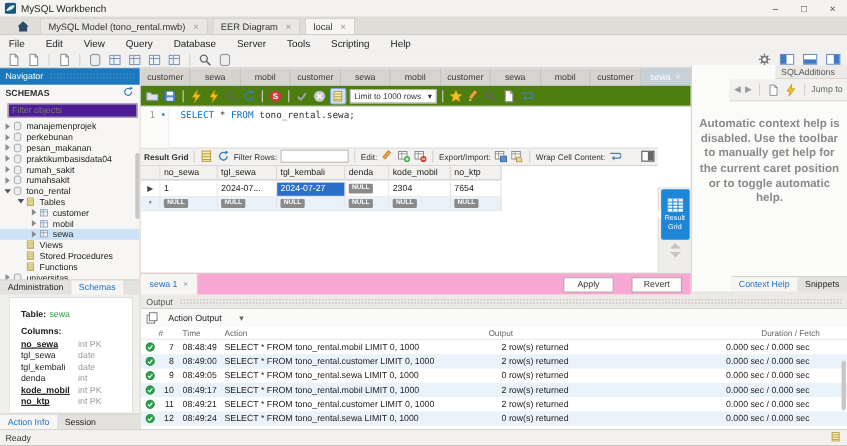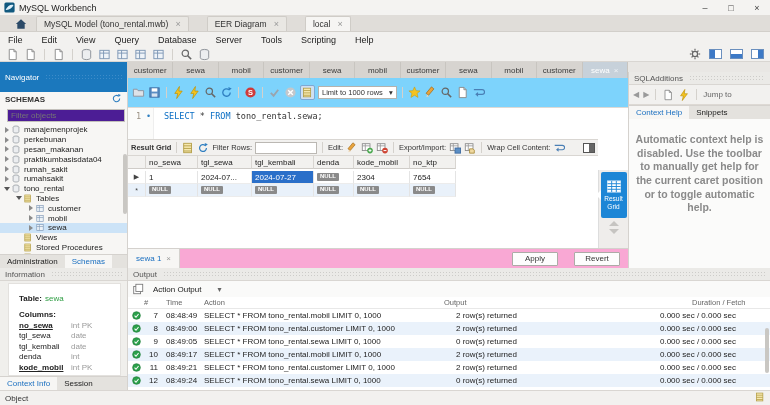--- a/index.html
+++ b/index.html
@@ -7,21 +7,21 @@
   #app { position:relative; width:770px; height:405px; background:#e9e7e4; overflow:hidden; font-size:9px; color:#222; }
 
   
   #titlebar { position:absolute; left:0; top:0; width:770px; height:15px; background:#f4f3f1; display:flex; align-items:center; padding-left:4px; }
   #titlebar .tlabel { font-size:9px; color:#222; margin-left:4px; }
   .wbtns { margin-left:auto; display:flex; }
   .wbtn { width:26px; height:15px; display:flex; align-items:center; justify-content:center; font-size:9px; color:#444; }
 
   
   #modeltabs { position:absolute; left:0; top:15px; width:770px; height:17px; background:#e0ddd9; display:flex; align-items:flex-end; padding-left:6px; border-bottom:1px solid #d2cfca; }
-  .mtab { height:15px; display:flex; align-items:center; padding:0 7px; font-size:8.5px; color:#333; background:#e9e7e3; border:1px solid #cfccc7; border-bottom:none; margin-right:18px; border-radius:2px 2px 0 0; }
+  .mtab { height:15px; display:flex; align-items:center; padding:0 7px; font-size:8.5px; color:#333; background:#e9e7e3; border:1px solid #cfccc7; border-bottom:none; margin-right:4px; border-radius:2px 2px 0 0; }
   .mtab.active { background:#f6f5f3; }
   .mtab .x { margin-left:7px; color:#999; font-size:9px; }
   .hometab { width:30px; height:15px; display:flex; align-items:center; justify-content:center; }
 
   
   #menubar { position:absolute; left:0; top:32px; width:770px; height:15px; background:#f2f1ef; display:flex; align-items:center; padding-left:6px; gap:15px; font-size:9px; color:#222; }
   .menuitem { padding:0 2px; }
 
   
   #maintoolbar { position:absolute; left:0; top:47px; width:770px; height:15px; background:#f2f1ef; border-bottom:1px solid #d9d6d2; display:flex; align-items:center; padding:0 6px; gap:5px; }
@@ -29,21 +29,21 @@
   .tbspacer { flex:1; }
   .ptoggle { width:13px; height:10px; border:1px solid #6a8fbe; background:#fff; position:relative; margin-left:3px; }
   .ptoggle .fill { position:absolute; background:#3d79c6; }
 
   
   .phead { height:13px; background:#ebeae7; display:flex; align-items:center; padding:0 5px; font-size:8px; color:#555; border-bottom:1px solid #d9d6d2; }
   .phead .dots { flex:1; height:7px; margin-left:6px; background-image:radial-gradient(circle, #cdccc9 0.8px, transparent 0.9px); background-size:3px 3px; }
 
   
   #navigator { position:absolute; left:0; top:62px; width:128px; height:206px; background:#f7f6f4; border-right:1px solid #d5d2ce; display:flex; flex-direction:column; }
-  #navhead { height:30px; background:#1b78bd; color:#fff; font-size:8px; display:flex; align-items:center; padding:0 5px; }
+  #navhead { height:15px; background:#1b78bd; color:#fff; font-size:8px; display:flex; align-items:center; padding:0 5px; }
   #navhead .dots { flex:1; height:7px; margin-left:6px; background-image:radial-gradient(circle, #3d8cc9 0.8px, transparent 0.9px); background-size:3px 3px; }
   #schemasrow { height:15px; display:flex; align-items:center; padding:0 5px; font-size:8px; font-weight:bold; color:#333; }
   #filterrow { height:17px; display:flex; align-items:center; padding:0 4px; gap:3px; }
   #filterrow input { flex:1; height:13px; font-size:8px; border:1px solid #c3c0bb; background:#4c1d95; padding:0 3px; font-family:"Liberation Sans",sans-serif; color:#888; }
   #tree { flex:1; position:relative; overflow:hidden; padding-top:1px; }
   .trow { height:9.8px; display:flex; align-items:center; font-size:8px; color:#222; }
   .trow.sel { background:#cce3f7; }
   .lvl0 { padding-left:3px; } .lvl1 { padding-left:15px; } .lvl2 { padding-left:27px; }
   .arr { width:8px; display:flex; justify-content:center; }
   .arr-r { width:0; height:0; border-left:4px solid #8a8a8a; border-top:3px solid transparent; border-bottom:3px solid transparent; }
@@ -53,21 +53,21 @@
   #navtabs { height:14px; display:flex; border-top:1px solid #d5d2ce; background:#e4e2de; font-size:8px; }
   .ntab { padding:0 7px; display:flex; align-items:center; }
   .ntab.active { background:#f7f6f4; color:#1a6fc0; }
 
   
   #center { position:absolute; left:128px; top:62px; width:500px; height:206px; background:#fff; display:flex; flex-direction:column; }
   #qtabs { height:16px; background:#d7d4d0; display:flex; align-items:stretch; flex:none; }
   .qtab { flex:1; max-width:46px; display:flex; align-items:center; justify-content:center; font-size:8px; color:#3a3a3a; border-right:1px solid #c8c5c0; }
   .qtab.active { background:#c7d1da; color:#fff; }
   .qtab.active .x { color:#eef2f6; margin-left:4px; }
-  #sqltoolbar { height:30px; background:#7dd3fc; border-bottom:1px solid #ddd9d4; display:flex; align-items:center; padding:0 4px; gap:3px; flex:none; }
+  #sqltoolbar { height:19px; background:#4d7c0f; border-bottom:1px solid #ddd9d4; display:flex; align-items:center; padding:0 4px; gap:3px; flex:none; }
   .limitbox { height:13px; background:#fff; border:1px solid #b5b2ad; display:flex; align-items:center; font-size:7.5px; color:#333; padding:0 3px; gap:6px; }
   .hl { background:#cfe0f2; border:1px solid #7fa8d4; border-radius:2px; display:flex; align-items:center; justify-content:center; width:15px; height:15px; }
   #editor { flex:1; position:relative; background:#fff; font-family:"DejaVu Sans Mono", monospace; }
   #gutter { position:absolute; left:0; top:0; width:26px; height:100%; background:#fbfbfa; border-right:1px solid #eee; }
   .lnum { position:absolute; left:8px; top:3px; font-size:8.5px; color:#9a9084; }
   .lmark { position:absolute; left:18px; top:3px; font-size:8.5px; color:#2f7fc1; }
   #codeline { position:absolute; left:36px; top:3px; font-size:8.5px; white-space:pre; }
   .kw { color:#0a6ec4; } .pl { color:#333; }
 
   #rgtoolbar { height:17px; background:#f2f1ef; border-top:1px solid #d9d6d2; border-bottom:1px solid #d9d6d2; display:flex; align-items:center; padding:0 3px; gap:3px; font-size:7.5px; color:#333; flex:none; width:470px; }
@@ -95,21 +95,21 @@
   .chevup { border-left:5px solid transparent; border-right:5px solid transparent; border-bottom:5px solid #c6c4c1; }
   .chevdn { border-left:5px solid transparent; border-right:5px solid transparent; border-top:5px solid #c6c4c1; }
 
   #resulttabbar { height:20px; background:#f9a8d4; border-top:1px solid #d4d1cd; display:flex; align-items:center; flex:none; padding-right:8px; }
   .rtab { height:100%; background:#f7f6f4; display:flex; align-items:center; padding:0 8px; font-size:8px; color:#1a6fc0; border-right:1px solid #d4d1cd; }
   .rtab .x { color:#999; margin-left:5px; }
   .applybtns { margin-left:auto; display:flex; gap:16px; }
   .pushbtn { width:46px; height:14px; background:#fdfdfd; border:1px solid #adaba7; font-size:8px; display:flex; align-items:center; justify-content:center; color:#333; border-radius:1px; }
 
   
-  #rightpanel { position:absolute; left:628px; top:72px; width:142px; height:206px; background:#fbfbfa; border-left:1px solid #d5d2ce; display:flex; flex-direction:column; }
+  #rightpanel { position:absolute; left:628px; top:59px; width:142px; height:206px; background:#fbfbfa; border-left:1px solid #d5d2ce; display:flex; flex-direction:column;align-items:flex-end; }
   #ratoolbar { height:20px; background:#f2f1ef; border-bottom:1px solid #ddd9d4; display:flex; align-items:center; padding:0 4px; gap:4px; font-size:8px; color:#666; }
   #rahelp { flex:1; padding:14px 3px 0; }
   #rahelp .htext { font-size:10.5px; font-weight:bold; color:#8a8a8a; text-align:center; line-height:1.3; }
   #ratabs { height:14px; display:flex; border-top:1px solid #d5d2ce; background:#e4e2de; font-size:8px; }
 
   
   #infopanel { position:absolute; left:0; top:268px; width:128px; height:122px; background:#f0efec; border-right:1px solid #d5d2ce; display:flex; flex-direction:column; }
   #infobody { flex:1; background:#fff; margin:2px 6px 0 8px; border:1px solid #e3e1de; padding:10px 0 0 10px; font-size:8px; overflow:hidden; }
   .inforow { display:flex; height:10.5px; align-items:center; }
   .colname { width:52px; color:#222; }
@@ -706,34 +706,30 @@
       <span class="tbsep"></span>
       <svg width="12" height="12">
           <use href="#i-doc"></use>
         </svg>
       <svg width="12" height="12">
           <use href="#i-bolt"></use>
         </svg>
       <span class="tbsep"></span>
       <span>Jump to</span>
     </div>
+    <div id="rahelp">
+      <div class="htext">Automatic context help is disabled. Use the toolbar to manually get help for the current caret position or to toggle automatic help.</div>
+    </div>
     <div id="ratabs">
       <div class="ntab active">Context Help</div>
       <div class="ntab">Snippets</div>
     </div>
-    <div id="rahelp">
-      <div class="htext">Automatic context help is disabled. Use the toolbar to manually get help for the current caret position or to toggle automatic help.</div>
-    </div>
   </div>
 
   <div id="infopanel">
-    <div class="phead">
-        <span>Information</span>
-        <span class="dots"></span>
-      </div>
     <div id="infobody">
       <div style="margin-bottom:7px"><span class="tlab">Table:</span><span class="tname">sewa</span></div>
       <div class="tlab" style="margin-bottom:1px">Columns:</div>
       <div class="inforow">
           <span class="colname pk">no_sewa</span>
           <span class="coltype">int PK</span>
         </div>
       <div class="inforow">
           <span class="colname">tgl_sewa</span>
           <span class="coltype">date</span>
@@ -749,21 +745,21 @@
       <div class="inforow">
           <span class="colname pk">kode_mobil</span>
           <span class="coltype">int PK</span>
         </div>
       <div class="inforow">
           <span class="colname pk">no_ktp</span>
           <span class="coltype">int PK</span>
         </div>
     </div>
     <div id="infotabs">
-      <div class="ntab active" style="color:#1a6fc0">Context Info</div>
+      <div class="ntab active" style="color:#1a6fc0">Action Info</div>
       <div class="ntab">Session</div>
     </div>
   </div>
 
   <div id="outputpanel">
     <div class="phead">
         <span>Output</span>
         <span class="dots"></span>
       </div>
     <div id="outtoolbar">
@@ -839,19 +835,19 @@
       <span class="ocell o-n">12</span>
         <span class="ocell o-t">08:49:24</span>
         <span class="ocell o-a">SELECT * FROM tono_rental.sewa LIMIT 0, 1000</span>
         <span class="ocell o-m">0 row(s) returned</span>
         <span class="ocell o-d">0.000 sec / 0.000 sec</span>
     </div>
     <div class="outscroll"></div>
   </div>
 
   <div id="statusbar">
-    <span>Object</span>
+    <span>Ready</span>
     <span style="margin-left:auto"><svg width="10" height="10">
           <use href="#i-filtergrid"></use>
         </svg></span>
   </div>
 
 </div>
 
 </body></html>

